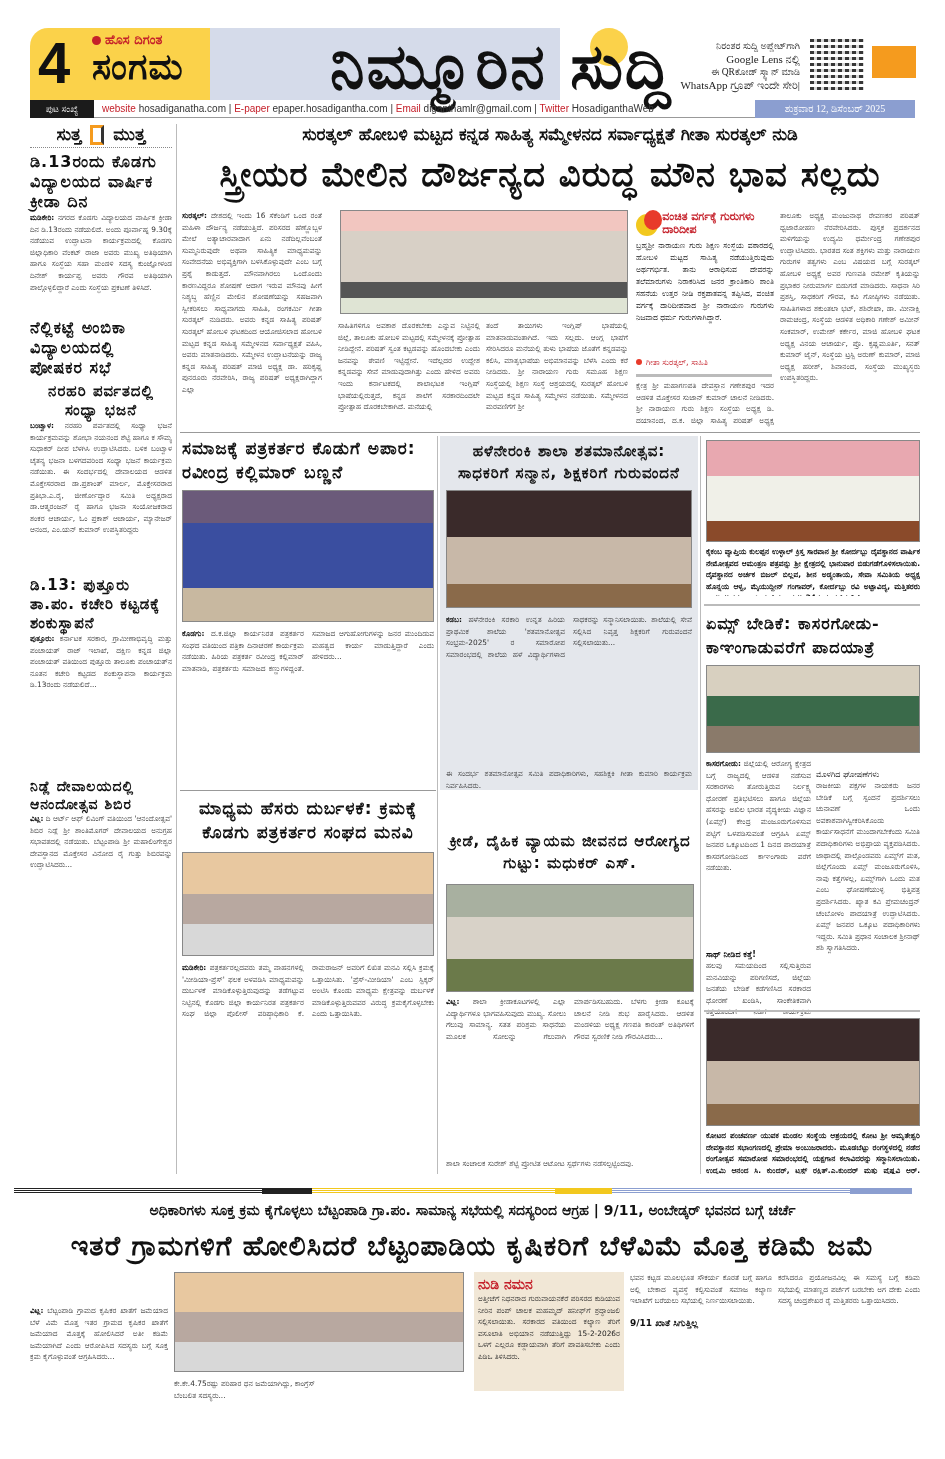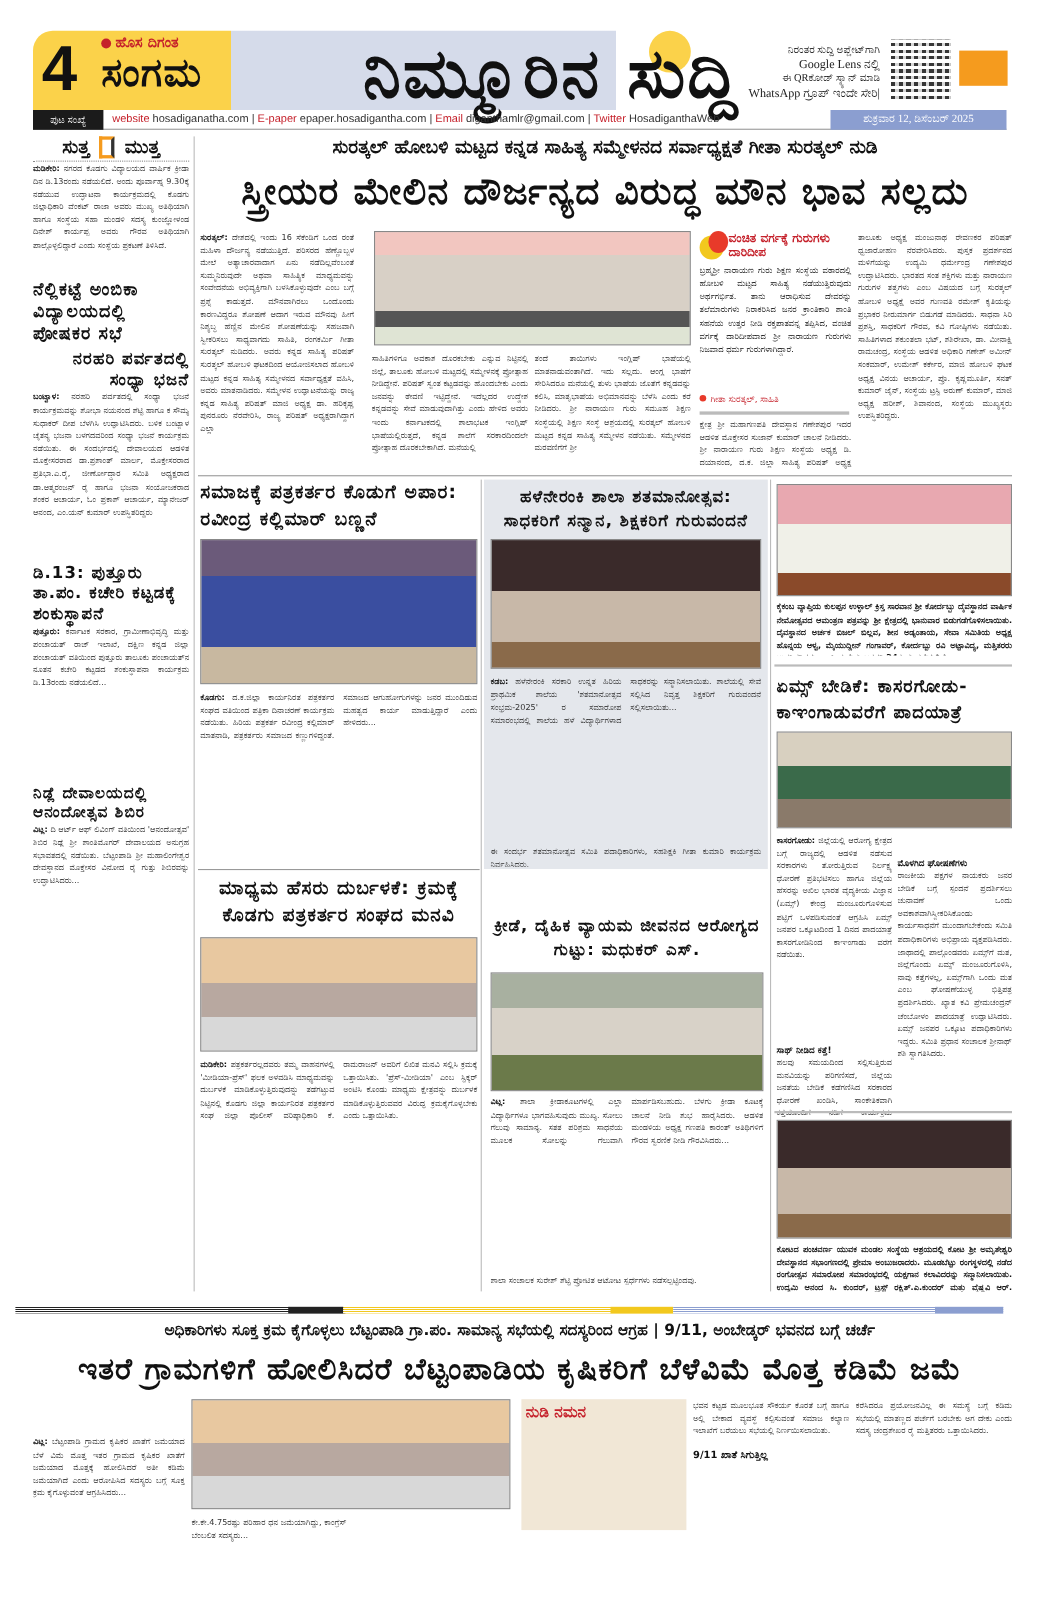--- a/index.html
+++ b/index.html
@@ -79,27 +79,28 @@
   <div class="date">ಶುಕ್ರವಾರ 12, ಡಿಸೆಂಬರ್ 2025</div>
 </div>
 
 <div class="abs" style="left:30px;top:124px;width:142px;height:1050px">
   <div style="text-align:center;font-size:17px;font-weight:bold;border-bottom:1px dotted #888;padding-bottom:2px">
     <span>ಸುತ್ತ</span>
     <span style="display:inline-block;width:14px;height:20px;border:3px solid #f59b1e;border-right-color:#333;vertical-align:middle;margin:0 3px"></span>
     <span>ಮುತ್ತ</span>
   </div>
   <div>
+    <div class="headline" style="font-size:16px;line-height:20px;text-align:left;margin-top:4px">ಡಿ.13ರಂದು ಕೊಡಗು ವಿದ್ಯಾಲಯದ ವಾರ್ಷಿಕ ಕ್ರೀಡಾ ದಿನ</div>
     <div class="body" style="height:102px"><b>ಮಡಿಕೇರಿ:</b> <span>ನಗರದ ಕೊಡಗು ವಿದ್ಯಾಲಯದ ವಾರ್ಷಿಕ ಕ್ರೀಡಾ ದಿನ ಡಿ.13ರಂದು ನಡೆಯಲಿದೆ. ಅಂದು ಪೂರ್ವಾಹ್ನ 9.30ಕ್ಕೆ ನಡೆಯುವ ಉದ್ಘಾಟನಾ ಕಾರ್ಯಕ್ರಮದಲ್ಲಿ ಕೊಡಗು ಜಿಲ್ಲಾಧಿಕಾರಿ ವೆಂಕಟ್ ರಾಜಾ ಅವರು ಮುಖ್ಯ ಅತಿಥಿಯಾಗಿ ಹಾಗೂ ಸಂಸ್ಥೆಯ ಸಹಾ ಮಂಡಳಿ ಸದಸ್ಯ ಕುಂಜ್ಞೋಳಂಡ ದಿನೇಶ್ ಕಾರ್ಯಪ್ಪ ಅವರು ಗೌರವ ಅತಿಥಿಯಾಗಿ ಪಾಲ್ಗೊಳ್ಳಲಿದ್ದಾರೆ ಎಂದು ಸಂಸ್ಥೆಯ ಪ್ರಕಟಣೆ ತಿಳಿಸಿದೆ.</span></div>
   </div>
   <div>
     <div class="headline" style="font-size:16px;line-height:20px;text-align:left;margin-top:4px">ನೆಲ್ಲಿಕಟ್ಟೆ ಅಂಬಿಕಾ ವಿದ್ಯಾಲಯದಲ್ಲಿ ಪೋಷಕರ ಸಭೆ</div>
   </div>
   <div>
-    <div class="headline" style="font-size:15px;line-height:19px;text-align:right;margin-top:4px">ನರಹರಿ ಪರ್ವತದಲ್ಲಿ ಸಂಧ್ಯಾ ಭಜನೆ</div>
+    <div class="headline" style="font-size:15px;line-height:19px;text-align:center;margin-top:4px">ನರಹರಿ ಪರ್ವತದಲ್ಲಿ ಸಂಧ್ಯಾ ಭಜನೆ</div>
     <div class="body" style="height:152px"><b>ಬಂಟ್ವಾಳ:</b> <span>ನರಹರಿ ಪರ್ವತದಲ್ಲಿ ಸಂಧ್ಯಾ ಭಜನೆ ಕಾರ್ಯಕ್ರಮವನ್ನು ಶೋಭಾ ನಯನಂದ ಶೆಟ್ಟಿ ಹಾಗೂ ಕ ಸೌಮ್ಯ ಸುಧಾಕರ್ ದೀಪ ಬೆಳಗಿಸಿ ಉದ್ಘಾಟಿಸಿದರು. ಬಳಿಕ ಬಂಟ್ವಾಳ ಚೈತನ್ಯ ಭಜನಾ ಬಳಗದವರಿಂದ ಸಂಧ್ಯಾ ಭಜನೆ ಕಾರ್ಯಕ್ರಮ ನಡೆಯಿತು. ಈ ಸಂದರ್ಭದಲ್ಲಿ ದೇವಾಲಯದ ಆಡಳಿತ ಮೊಕ್ತೇಸರರಾದ ಡಾ.ಪ್ರಶಾಂತ್ ಮಾರ್ಲ, ಮೊಕ್ತೇಸರರಾದ ಪ್ರತಿಭಾ.ಎ.ರೈ, ಜೀರ್ಣೋದ್ಧಾರ ಸಮಿತಿ ಅಧ್ಯಕ್ಷರಾದ ಡಾ.ಆತ್ಮರಂಜನ್ ರೈ ಹಾಗೂ ಭಜನಾ ಸಂಯೋಜಕರಾದ ಶಂಕರ ಆಚಾರ್ಯ, ಓಂ ಪ್ರಕಾಶ್ ಆಚಾರ್ಯ, ಮ್ಯಾನೇಜರ್ ಆನಂದ, ಎಂ.ಯನ್ ಕುಮಾರ್ ಉಪಸ್ಥಿತರಿದ್ದರು</span></div>
   </div>
   <div>
     <div class="headline" style="font-size:15px;line-height:19px;text-align:left;margin-top:4px">ಡಿ.13: ಪುತ್ತೂರು ತಾ.ಪಂ. ಕಚೇರಿ ಕಟ್ಟಡಕ್ಕೆ ಶಂಕುಸ್ಥಾಪನೆ</div>
     <div class="body" style="height:140px"><b>ಪುತ್ತೂರು:</b> <span>ಕರ್ನಾಟಕ ಸರಕಾರ, ಗ್ರಾಮೀಣಾಭಿವೃದ್ಧಿ ಮತ್ತು ಪಂಚಾಯತ್ ರಾಜ್ ಇಲಾಖೆ, ದಕ್ಷಿಣ ಕನ್ನಡ ಜಿಲ್ಲಾ ಪಂಚಾಯತ್ ವತಿಯಿಂದ ಪುತ್ತೂರು ತಾಲೂಕು ಪಂಚಾಯತ್‌ನ ನೂತನ ಕಚೇರಿ ಕಟ್ಟಡದ ಶಂಕುಸ್ಥಾಪನಾ ಕಾರ್ಯಕ್ರಮ ಡಿ.13ರಂದು ನಡೆಯಲಿದೆ...</span></div>
   </div>
   <div>
     <div class="headline" style="font-size:14px;line-height:18px;text-align:left;margin-top:4px">ನಿಡ್ಲೆ ದೇವಾಲಯದಲ್ಲಿ ಆನಂದೋತ್ಸವ ಶಿಬಿರ</div>
     <div class="body" style="height:148px"><b>ವಿಟ್ಲ:</b> <span>ದಿ ಆರ್ಟ್ ಆಫ್ ಲಿವಿಂಗ್ ವತಿಯಿಂದ 'ಆನಂದೋತ್ಸವ' ಶಿಬಿರ ನಿಡ್ಲೆ ಶ್ರೀ ಶಾಂತಿಮೊಗರ್ ದೇವಾಲಯದ ಅನುಗ್ರಹ ಸಭಾವತದಲ್ಲಿ ನಡೆಯಿತು. ಬೆಟ್ಟಂಪಾಡಿ ಶ್ರೀ ಮಹಾಲಿಂಗೇಶ್ವರ ದೇವಸ್ಥಾನದ ಮೊಕ್ತೇಸರ ವಿನೋದ ರೈ ಗುತ್ತು ಶಿಬಿರವನ್ನು ಉದ್ಘಾಟಿಸಿದರು...</span></div>
   </div>
@@ -155,37 +156,38 @@
 <div class="abs body" style="left:706px;top:546px;width:214px;height:50px;font-weight:bold;color:#111">ಕೈಕಂಬ ವ್ಯಾಪ್ತಿಯ ಕುಲಪ್ಪನ ಉಳ್ಳಾಲ್ ಕ್ರಿಸ್ತ ಸಾರವಾನ ಶ್ರೀ ಕೋರ್ದಬ್ಬು ದೈವಸ್ಥಾನದ ವಾರ್ಷಿಕ ನೇಮೋತ್ಸವದ ಆಮಂತ್ರಣ ಪತ್ರವನ್ನು ಶ್ರೀ ಕ್ಷೇತ್ರದಲ್ಲಿ ಭಾನುವಾರ ಬಿಡುಗಡೆಗೊಳಿಸಲಾಯಿತು. ದೈವಸ್ಥಾನದ ಅರ್ಚಕ ಬಿಜಲ್ ಬಿಲ್ಲವ, ಶೀನ ಅಡ್ಯಂತಾಯ, ಸೇವಾ ಸಮಿತಿಯ ಅಧ್ಯಕ್ಷ ಹೊನ್ನಯ ಆಳ್ವ, ಮೈಯುದ್ದೀನ್ ಗಂಗಾವರ್, ಕೋರ್ದಬ್ಬು ರವಿ ಅಟ್ಟಾವಿದ್ಯ, ಮತ್ತಿತರರು ಉಪಸ್ಥಿತರಿದ್ದರು. ವಾರ್ಷಿಕ ನೇಮ ಜನವರಿ 24ರಂದು ನಡೆಯಲಿದೆ.</div>
 <div class="abs" style="left:704px;top:604px;width:216px;height:2px;background:#bbb"></div>
 <div class="abs headline" style="left:706px;top:612px;width:214px;font-size:16px;line-height:24px;text-align:left">ಏಮ್ಸ್ ಬೇಡಿಕೆ: ಕಾಸರಗೋಡು-ಕಾಞಂಗಾಡುವರೆಗೆ ಪಾದಯಾತ್ರೆ</div>
 <div class="abs photo street" style="left:706px;top:665px;width:214px;height:88px"></div>
 <div class="abs" style="left:706px;top:758px;width:105px;height:260px">
   <div class="body" style="height:192px"><b>ಕಾಸರಗೋಡು:</b> <span>ಜಿಲ್ಲೆಯಲ್ಲಿ ಆರೋಗ್ಯ ಕ್ಷೇತ್ರದ ಬಗ್ಗೆ ರಾಜ್ಯದಲ್ಲಿ ಆಡಳಿತ ನಡೆಸುವ ಸರಕಾರಗಳು ತೋರುತ್ತಿರುವ ನಿರ್ಲಕ್ಷ್ಯ ಧೋರಣೆ ಪ್ರತಿಭಟಿಸಲು ಹಾಗೂ ಜಿಲ್ಲೆಯ ಹೆಸರನ್ನು ಅಖಿಲ ಭಾರತ ವೈದ್ಯಕೀಯ ವಿಜ್ಞಾನ (ಏಮ್ಸ್) ಕೇಂದ್ರ ಮಂಜೂರುಗೊಳಿಸುವ ಪಟ್ಟಿಗೆ ಒಳಪಡಿಸುವಂತೆ ಆಗ್ರಹಿಸಿ ಏಮ್ಸ್ ಜನಪರ ಒಕ್ಕೂಟದಿಂದ 1 ದಿನದ ಪಾದಯಾತ್ರೆ ಕಾಸರಗೋಡಿನಿಂದ ಕಾಞಂಗಾಡು ವರೆಗೆ ನಡೆಯಿತು.</span></div>
   <div style="font-size:8px;font-weight:bold">ಸಾಥ್ ನೀಡಿದ ಕತ್ತೆ!</div>
   <div class="body" style="height:56px">ಹಲವು ಸಮಯದಿಂದ ಸಲ್ಲಿಸುತ್ತಿರುವ ಮನವಿಯನ್ನು ಪರಿಗಣಿಸದೆ, ಜಿಲ್ಲೆಯ ಜನತೆಯ ಬೇಡಿಕೆ ಕಡೆಗಣಿಸಿದ ಸರಕಾರದ ಧೋರಣೆ ಖಂಡಿಸಿ, ಸಾಂಕೇತಿಕವಾಗಿ ಕತ್ತೆಯೊಂದಿಗೆ ನಡಿಗೆ ಕಾರ್ಯಕ್ರಮ ಹಮ್ಮಿಕೊಳ್ಳಲಾಯಿತು. ಕಾಸರಗೋಡಿನಿಂದ ಆರಂಭಗೊಂಡ ಕತ್ತೆಯೊಂದಿಗೆ ನಡಿಗೆಯ ಪ್ರತಿಭಟನಾ ಜಾಥಾ ಮೇಲ್ಪರಂಬ, ಉದುಮ, ಬೇಕಲ, ಪಾಲಕುನ್ನು ಪಳ್ಳಿಕರೆ ಮೂಲಕ ಸಾಗಿ ಕಾಞಂಗಾಡಿನ ಹಳೆ ಬಸ್ ನಿಲ್ದಾಣದ ಸಮೀಪ ಸಂಪನ್ನಗೊಂಡಿತು.</div>
 </div>
 <div class="abs" style="left:816px;top:758px;width:104px;height:260px">
-  <div style="font-size:8px;font-weight:bold;margin-top:22px">ಮೊಳಗಿದ ಘೋಷಣೆಗಳು</div>
+  <div style="font-size:8px;font-weight:normal;margin-top:12px">ಮೊಳಗಿದ ಘೋಷಣೆಗಳು</div>
   <div class="body" style="height:226px">ರಾಜಕೀಯ ಪಕ್ಷಗಳ ನಾಯಕರು ಜನರ ಬೇಡಿಕೆ ಬಗ್ಗೆ ಸ್ಪಂದನೆ ಪ್ರದರ್ಶಿಸಲು ಚುನಾವಣೆ ಒಂದು ಅವಕಾಶವಾಗಿಸ್ವೀಕರಿಸಿಕೊಂಡು ಕಾರ್ಯಸಾಧನೆಗೆ ಮುಂದಾಗಬೇಕೆಂದು ಸಮಿತಿ ಪದಾಧಿಕಾರಿಗಳು ಅಭಿಪ್ರಾಯ ವ್ಯಕ್ತಪಡಿಸಿದರು. ಜಾಥಾದಲ್ಲಿ ಪಾಲ್ಗೊಂಡವರು ಏಮ್ಸ್‌ಗೆ ಮತ, ಜಿಲ್ಲೆಗೊಂದು ಏಮ್ಸ್ ಮಂಜೂರುಗೊಳಿಸಿ, ನಾವು ಕತ್ತೆಗಳಲ್ಲ, ಏಮ್ಸ್‌ಗಾಗಿ ಒಂದು ಮತ ಎಂಬ ಘೋಷಣೆಯುಳ್ಳ ಭಿತ್ತಿಪತ್ರ ಪ್ರದರ್ಶಿಸಿದರು. ಖ್ಯಾತ ಕವಿ ಪ್ರೇಮಚಂದ್ರನ್ ಚೆಂಬೋಳಂ ಪಾದಯಾತ್ರೆ ಉದ್ಘಾಟಿಸಿದರು. ಏಮ್ಸ್ ಜನಪರ ಒಕ್ಕೂಟ ಪದಾಧಿಕಾರಿಗಳು ಇದ್ದರು. ಸಮಿತಿ ಪ್ರಧಾನ ಸಂಚಾಲಕ ಶ್ರೀನಾಥ್ ಶಶಿ ಸ್ವಾಗತಿಸಿದರು.</div>
 </div>
 <div class="abs" style="left:704px;top:1010px;width:216px;height:2px;background:#bbb"></div>
 <div class="abs photo dark" style="left:706px;top:1018px;width:214px;height:108px"></div>
 <div class="abs body" style="left:706px;top:1130px;width:214px;height:44px;font-weight:bold;color:#111">ಕೋಟದ ಪಂಚವರ್ಣ ಯುವಕ ಮಂಡಲ ಸಂಸ್ಥೆಯ ಆಶ್ರಯದಲ್ಲಿ ಕೋಟ ಶ್ರೀ ಅಮೃತೇಶ್ವರಿ ದೇವಸ್ಥಾನದ ಸಭಾಂಗಣದಲ್ಲಿ ಪ್ರೇಮಾ ಅಂಬುಜರಾದರು. ಮೂಡಬೆಟ್ಟು ರಂಗಸ್ಥಳದಲ್ಲಿ ನಡೆದ ರಂಗೋತ್ಸವ ಸಮಾರೋಪ ಸಮಾರಂಭದಲ್ಲಿ ಯಕ್ಷಗಾನ ಕಲಾವಿದರನ್ನು ಸನ್ಮಾನಿಸಲಾಯಿತು. ಉದ್ಯಮಿ ಆನಂದ ಸಿ. ಕುಂದರ್, ಟ್ರಸ್ಟ್ ರಕ್ಷಿತ್.ಎ.ಕುಂದರ್ ಮತ್ತು ವೈಷ್ಣವಿ ಆರ್. ಕುಂದರ್, ಗೀತಾನಂದ ಟ್ರಸ್ಟ್ ನಿರ್ದೇಶಕಿ ದಿವ್ಯಲಕ್ಷ್ಮೀ ಪ್ರಶಾಂತ್ ಕುಂದರ್ ಇದ್ದರು.</div>
 
 <div class="abs stripe" style="left:14px;top:1188px;width:300px;background:repeating-linear-gradient(180deg,#222 0 1px,#fff 1px 2px)"></div>
 <div class="abs stripe" style="left:262px;top:1188px;width:50px;background:#222"></div>
 <div class="abs stripe" style="left:312px;top:1188px;width:300px;background:repeating-linear-gradient(180deg,#f2c81e 0 1px,#fff 1px 2px)"></div>
 <div class="abs stripe" style="left:555px;top:1188px;width:57px;background:#f2c81e"></div>
 <div class="abs stripe" style="left:612px;top:1188px;width:300px;background:repeating-linear-gradient(180deg,#8b9ed0 0 1px,#fff 1px 2px)"></div>
 <div class="abs stripe" style="left:850px;top:1188px;width:62px;background:#8b9ed0"></div>
 
 <div class="abs kicker" style="left:20px;top:1202px;width:905px;font-size:14px">ಅಧಿಕಾರಿಗಳು ಸೂಕ್ತ ಕ್ರಮ ಕೈಗೊಳ್ಳಲು ಬೆಟ್ಟಂಪಾಡಿ ಗ್ರಾ.ಪಂ. ಸಾಮಾನ್ಯ ಸಭೆಯಲ್ಲಿ ಸದಸ್ಯರಿಂದ ಆಗ್ರಹ | 9/11, ಅಂಬೇಡ್ಕರ್ ಭವನದ ಬಗ್ಗೆ ಚರ್ಚೆ</div>
 <div class="abs headline" style="left:20px;top:1226px;width:905px;font-size:27px;line-height:40px">ಇತರೆ ಗ್ರಾಮಗಳಿಗೆ ಹೋಲಿಸಿದರೆ ಬೆಟ್ಟಂಪಾಡಿಯ ಕೃಷಿಕರಿಗೆ ಬೆಳೆವಿಮೆ ಮೊತ್ತ ಕಡಿಮೆ ಜಮೆ</div>
 <div class="abs body" style="left:30px;top:1305px;width:138px;height:180px"><b>ವಿಟ್ಲ:</b> <span>ಬೆಟ್ಟಂಪಾಡಿ ಗ್ರಾಮದ ಕೃಷಿಕರ ಖಾತೆಗೆ ಜಮೆಯಾದ ಬೆಳೆ ವಿಮೆ ಮೊತ್ತ ಇತರ ಗ್ರಾಮದ ಕೃಷಿಕರ ಖಾತೆಗೆ ಜಮೆಯಾದ ಮೊತ್ತಕ್ಕೆ ಹೋಲಿಸಿದರೆ ಅತೀ ಕಡಿಮೆ ಜಮೆಯಾಗಿದೆ ಎಂದು ಆರೋಪಿಸಿದ ಸದಸ್ಯರು ಬಗ್ಗೆ ಸೂಕ್ತ ಕ್ರಮ ಕೈಗೊಳ್ಳುವಂತೆ ಆಗ್ರಹಿಸಿದರು...</span></div>
 <div class="abs photo room" style="left:174px;top:1272px;width:290px;height:100px"></div>
 <div class="abs body" style="left:174px;top:1378px;width:290px;height:76px;column-count:2;column-gap:8px">ಕೇ.ಕೇ.4.75ರಷ್ಟು ಪರಿಹಾರ ಧನ ಜಮೆಯಾಗಿದ್ದು, ಕಾಂಗ್ರೆಸ್ ಬೆಂಬಲಿತ ಸದಸ್ಯರು...</div>
 <div class="abs beige" style="left:474px;top:1272px;width:150px;height:119px;padding:4px">
   <div class="nudi">ನುಡಿ ನಮನ</div>
+  <div class="body" style="height:70px;color:#222">ಅತ್ತೀಚೆಗೆ ನಿಧನರಾದ ಗುರುವಾಯನಕೆರೆ ಪರಿಸರದ ಕುಡಿಯುವ ನೀರಿನ ಪಂಪ್ ಚಾಲಕ ಮಹಮ್ಮದ್ ಹನೀಫ್‌ಗೆ ಶ್ರದ್ಧಾಂಜಲಿ ಸಲ್ಲಿಸಲಾಯಿತು. ಸರಕಾರದ ವತಿಯಿಂದ ಕಲ್ಯಾಣ ತೆರಿಗೆ ವಸೂಲಾತಿ ಅಭಿಯಾನ ನಡೆಯುತ್ತಿದ್ದು 15-2-2026ರ ಒಳಗೆ ಎಲ್ಲರೂ ಕಡ್ಡಾಯವಾಗಿ ತೆರಿಗೆ ಪಾವತಿಸಬೇಕು ಎಂದು ಪಿಡಿಒ ತಿಳಿಸಿದರು.</div>
 </div>
 <div class="abs body" style="left:630px;top:1272px;width:142px;height:44px">ಭವನ ಕಟ್ಟಡ ಮೂಲಭೂತ ಸೌಕರ್ಯ ಕೊರತೆ ಬಗ್ಗೆ ಹಾಗೂ ಅಲ್ಲಿ ಬೇಕಾದ ವ್ಯವಸ್ಥೆ ಕಲ್ಪಿಸುವಂತೆ ಸಮಾಜ ಕಲ್ಯಾಣ ಇಲಾಖೆಗೆ ಬರೆಯಲು ಸಭೆಯಲ್ಲಿ ನಿರ್ಣಯಿಸಲಾಯಿತು.</div>
 <div class="abs" style="left:630px;top:1318px;font-size:9px;font-weight:bold">9/11 ಖಾತೆ ಸಿಗುತ್ತಿಲ್ಲ</div>
 <div class="abs body" style="left:778px;top:1272px;width:142px;height:180px">ಕರೆಸಿದರೂ ಪ್ರಯೋಜನವಿಲ್ಲ ಈ ಸಮಸ್ಯೆ ಬಗ್ಗೆ ಕಡಿಮ ಸಭೆಯಲ್ಲಿ ಮಾತಣ್ಣದ ಪರ್ಚೆಗೆ ಬರಬೇಕು ಅಗ ದೇಕು ಎಂದು ಸದಸ್ಯ ಚಂದ್ರಶೇಖರ ರೈ ಮತ್ತಿತರರು ಒತ್ತಾಯಿಸಿದರು.</div>
 
 </body></html>

